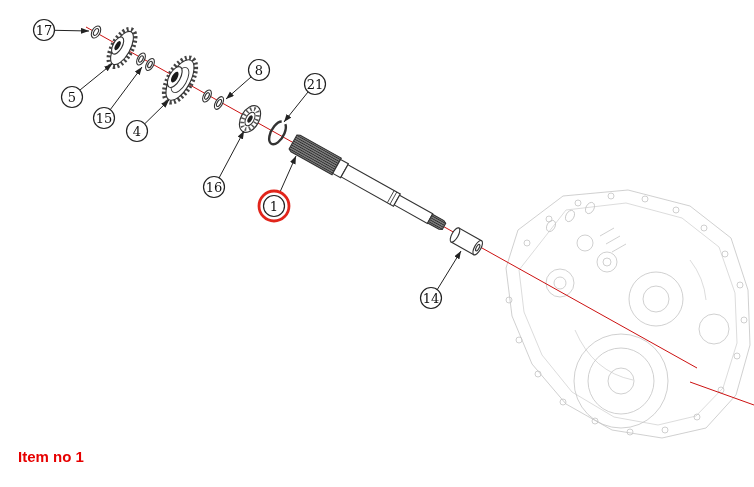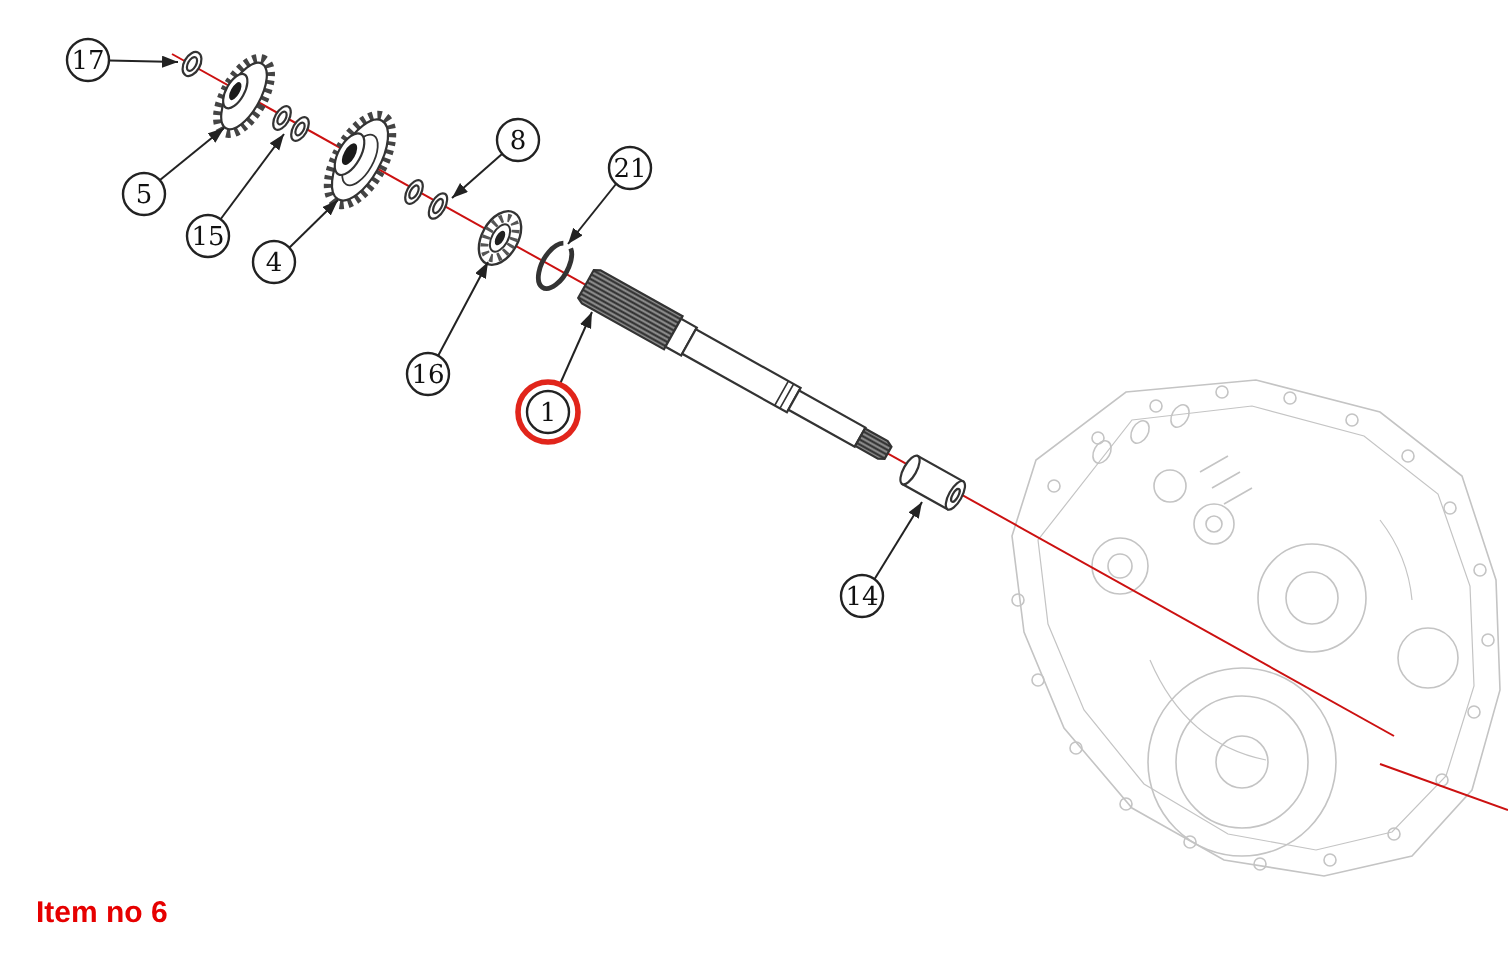--- a/index.html
+++ b/index.html
@@ -197,14 +197,14 @@
     </g>
 
     <g>
       <path d="M437,290 L461,251" stroke="#222" fill="none" marker-end="url(#arrow)"></path>
       <circle cx="431" cy="298" r="10.5" fill="#fff" stroke="#222" stroke-width="1.2"></circle>
       <text class="callout-text" x="431" y="302.5" text-anchor="middle">14</text>
     </g>
   </g>
 </svg>
 
-<div class="caption">Item no 6</div>
+<div class="caption">Item no 1</div>
 </div>
 
 </body></html>

